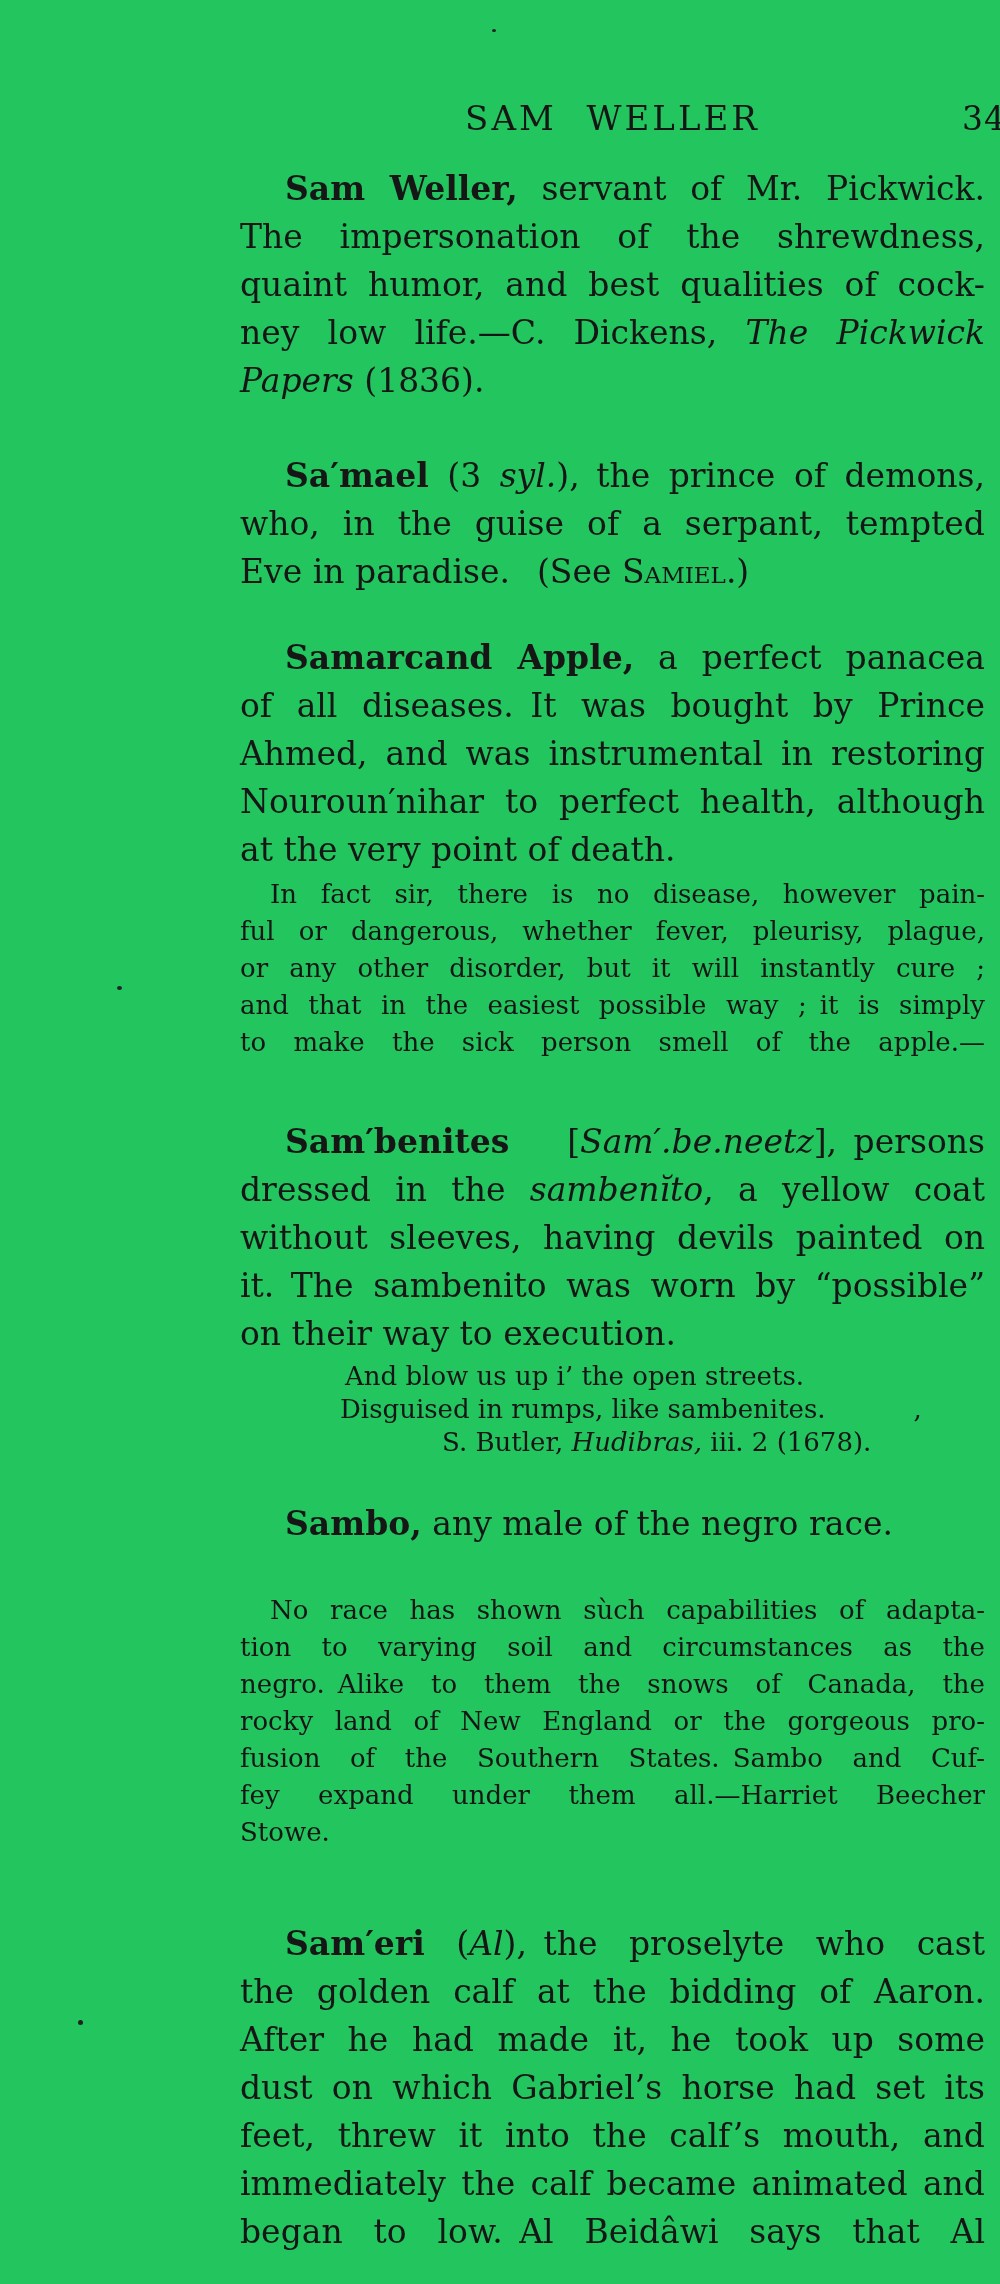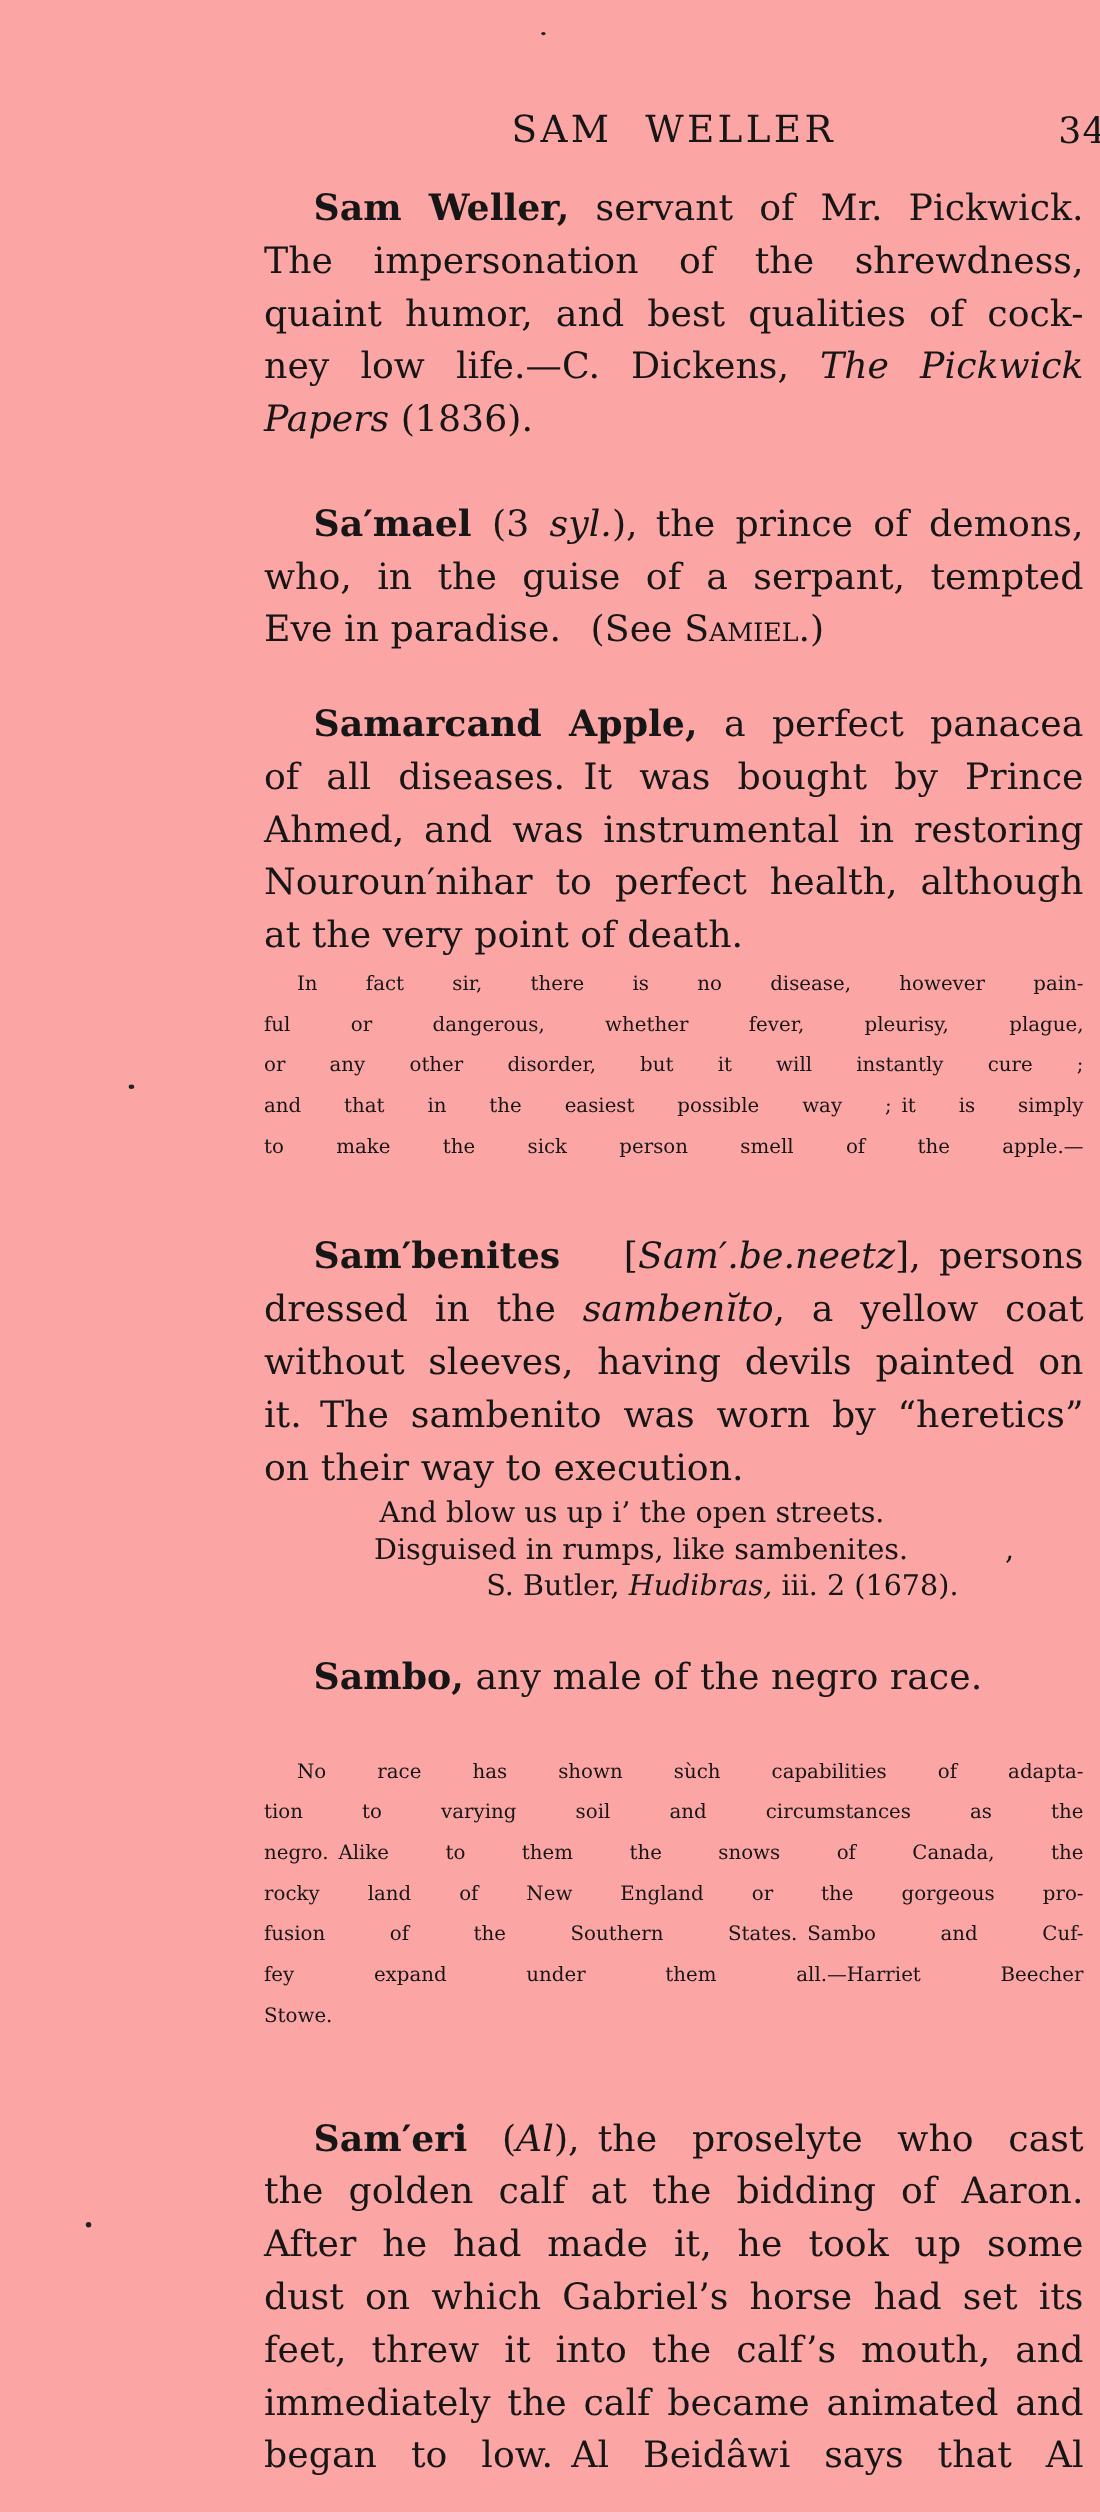--- a/index.html
+++ b/index.html
@@ -1,33 +1,33 @@
 <!DOCTYPE html>
 <html><head>
 <meta charset="utf-8">
 <style>
   html,body{margin:0;padding:0;background:#e8e8e8;}
   .page{
-    position:relative;width:1000px;height:2284px;background:#fca5a5;
+    position:relative;width:1000px;height:2284px;background:#22c55e;
     overflow:hidden;color:#161616;
     font-family:"DejaVu Serif","Liberation Serif",serif;
   }
   .running-head{
     position:absolute;top:98px;left:240px;width:745px;
     text-align:center;font-size:34px;line-height:40px;
     letter-spacing:3px;word-spacing:16px;white-space:nowrap;
   }
   .folio{
     position:absolute;top:100px;left:962px;font-size:33px;line-height:38px;
     letter-spacing:1px;white-space:nowrap;
   }
   #textblock{position:absolute;left:240px;top:0;width:745px;height:1670px;}
   .block{position:absolute;left:0;width:745px;}
   .block.main{font-size:33px;line-height:48px;}
-  .block.small{font-size:18px;line-height:37px;}
+  .block.small{font-size:26px;line-height:37px;}
   .block.verse{font-size:26px;line-height:33px;}
   .line{width:745px;}
   .line.j{text-align:justify;text-align-last:justify;}
   .b{font-weight:bold;}
   .i{font-style:italic;}
   .sc{font-variant:small-caps;}
   .gap{margin-left:88px;}
   .speck{position:absolute;background:#222;border-radius:50%;}
 </style>
 </head>
@@ -64,21 +64,21 @@
         <div class="line j" style="text-indent: 30px;"><span>In fact sir, there is no disease, however pain-</span></div>
         <div class="line j"><span>ful or dangerous, whether fever, pleurisy, plague,</span></div>
         <div class="line j"><span>or any other disorder, but it will instantly cure ;</span></div>
         <div class="line j"><span>and that in the easiest possible way ; it is simply</span></div>
         <div class="line j"><span>to make the sick person smell of the apple.—</span></div>
       </div>
       <div class="block main" style="top: 1118px;">
         <div class="line j" style="text-indent: 45px;"><span class="b">Sam′benites</span><span> [</span><span class="i">Sam′.be.neetz</span><span>], persons</span></div>
         <div class="line j"><span>dressed in the </span><span class="i">sambenĭto</span><span>, a yellow coat</span></div>
         <div class="line j"><span>without sleeves, having devils painted on</span></div>
-        <div class="line j"><span>it. The sambenito was worn by “heretics”</span></div>
+        <div class="line j"><span>it. The sambenito was worn by “possible”</span></div>
         <div class="line"><span>on their way to execution.</span></div>
       </div>
       <div class="block verse" style="top: 1360px;">
         <div class="line" style="margin-left: 105px; width: 640px;"><span>And blow us up i’ the open streets.</span></div>
         <div class="line" style="margin-left: 100px; width: 645px;"><span>Disguised in rumps, like sambenites.</span><span class="gap">,</span></div>
         <div class="line" style="margin-left: 202px; width: 543px;"><span>S. Butler, </span><span class="i">Hudibras,</span><span> iii. 2 (1678).</span></div>
       </div>
       <div class="block main" style="top: 1500px;">
         <div class="line" style="text-indent: 45px;"><span class="b">Sambo,</span><span> any male of the negro race.</span></div>
       </div>

